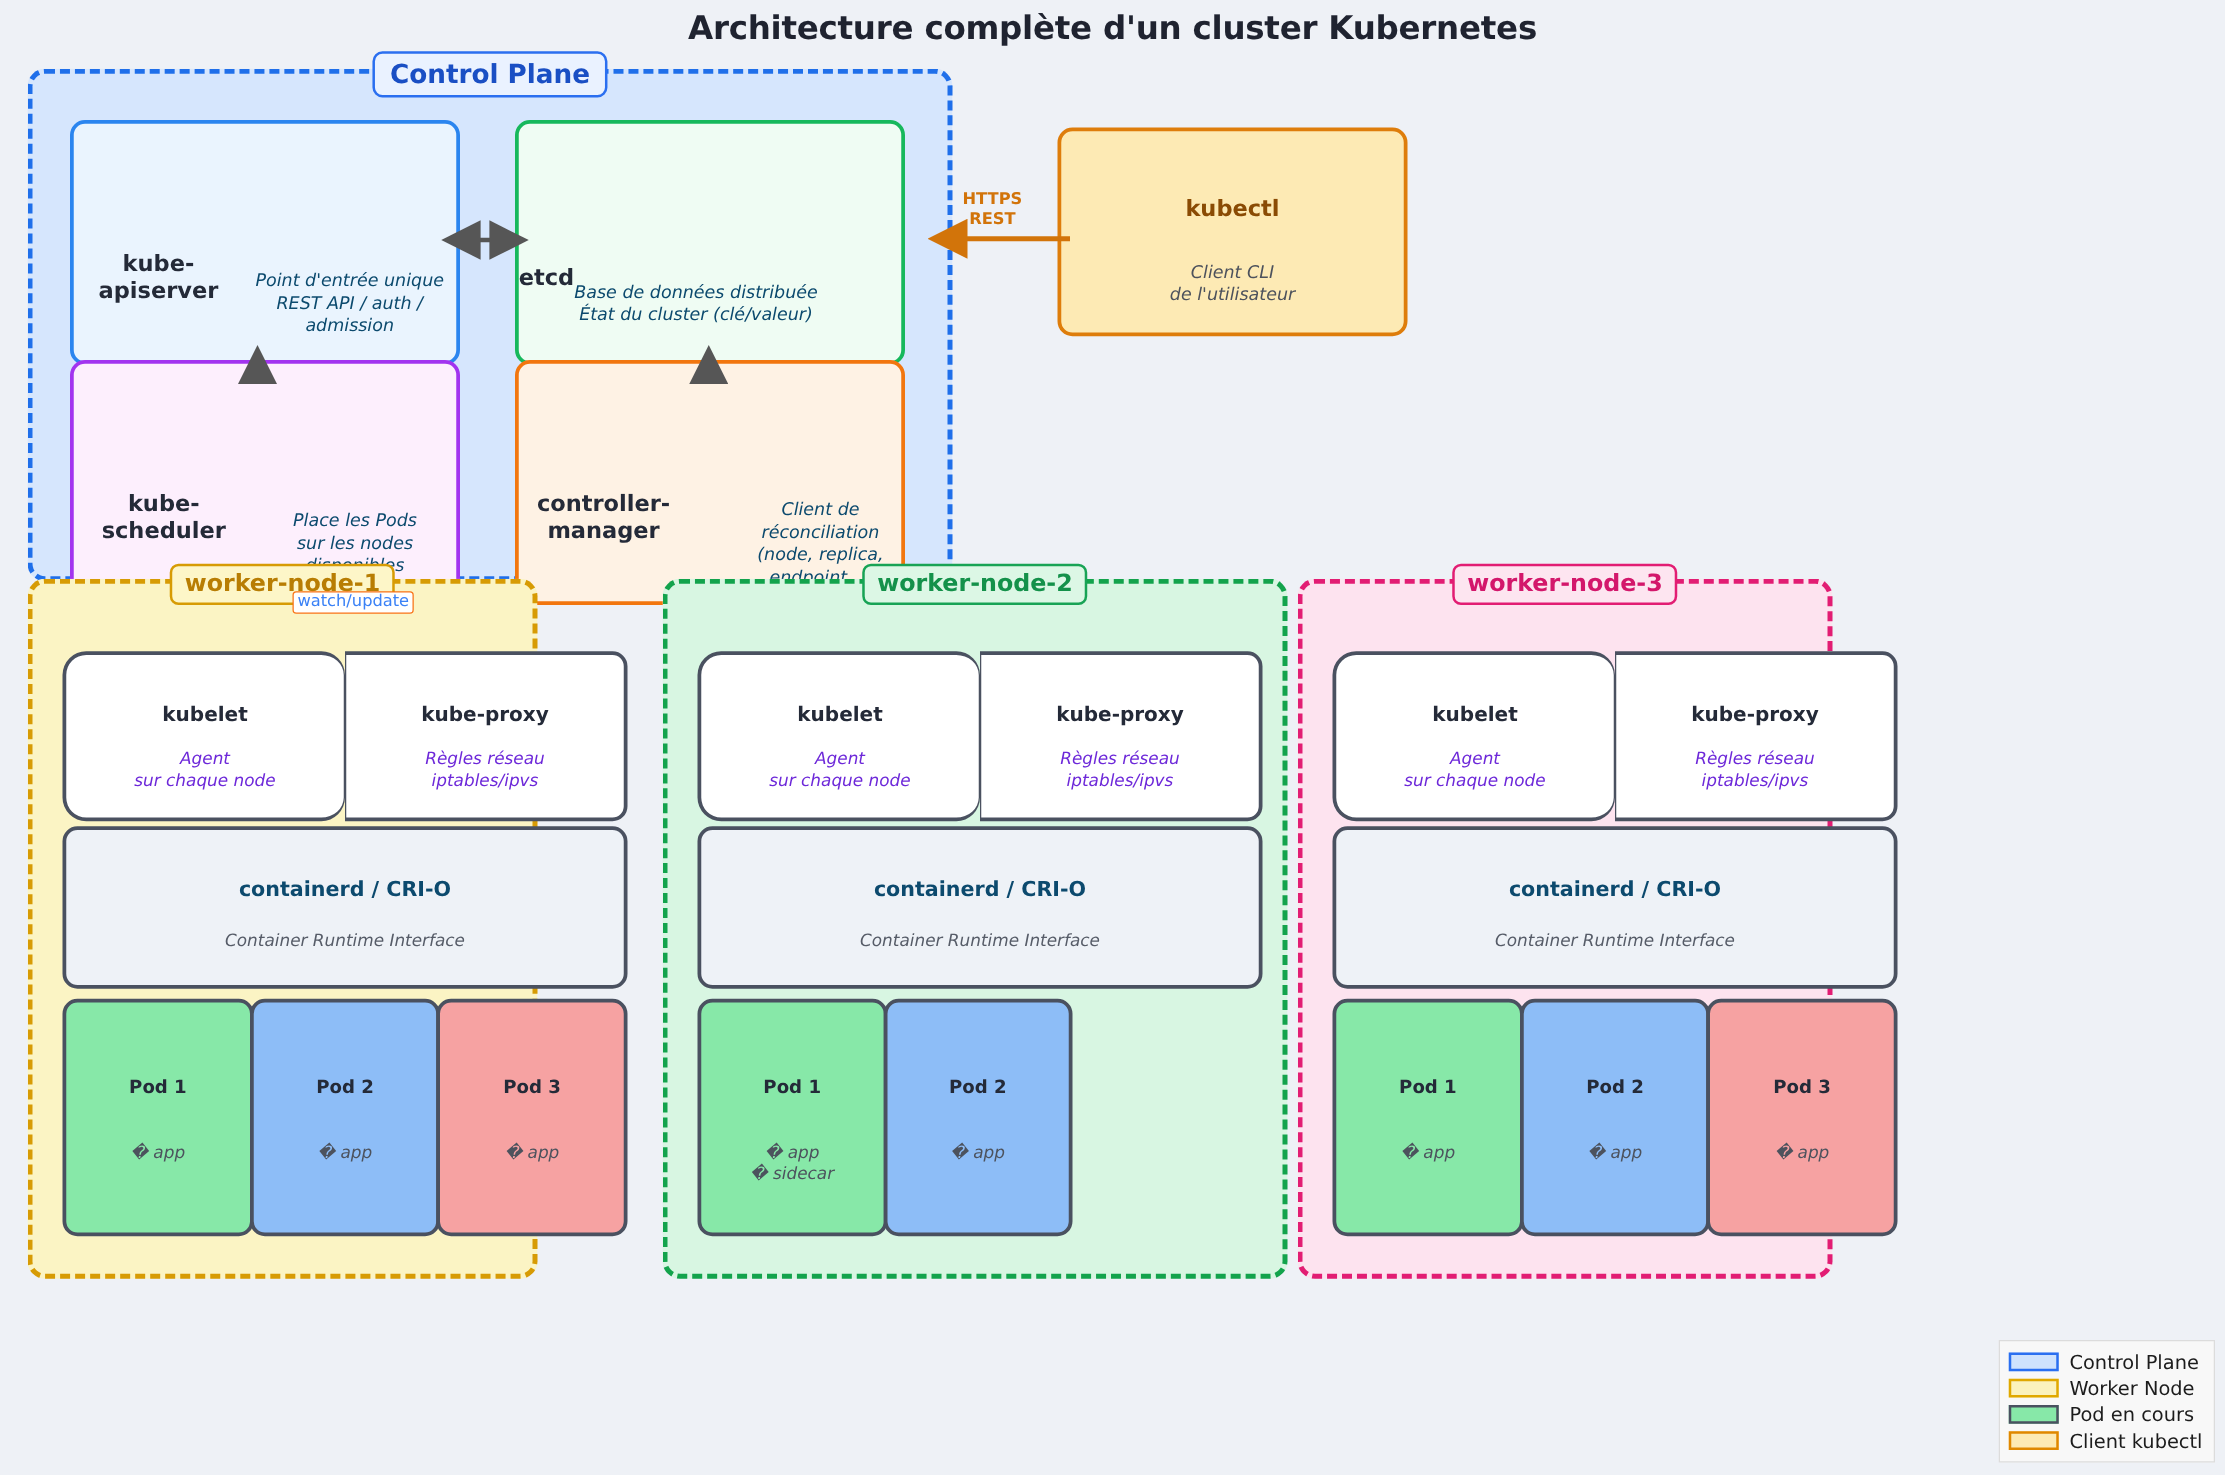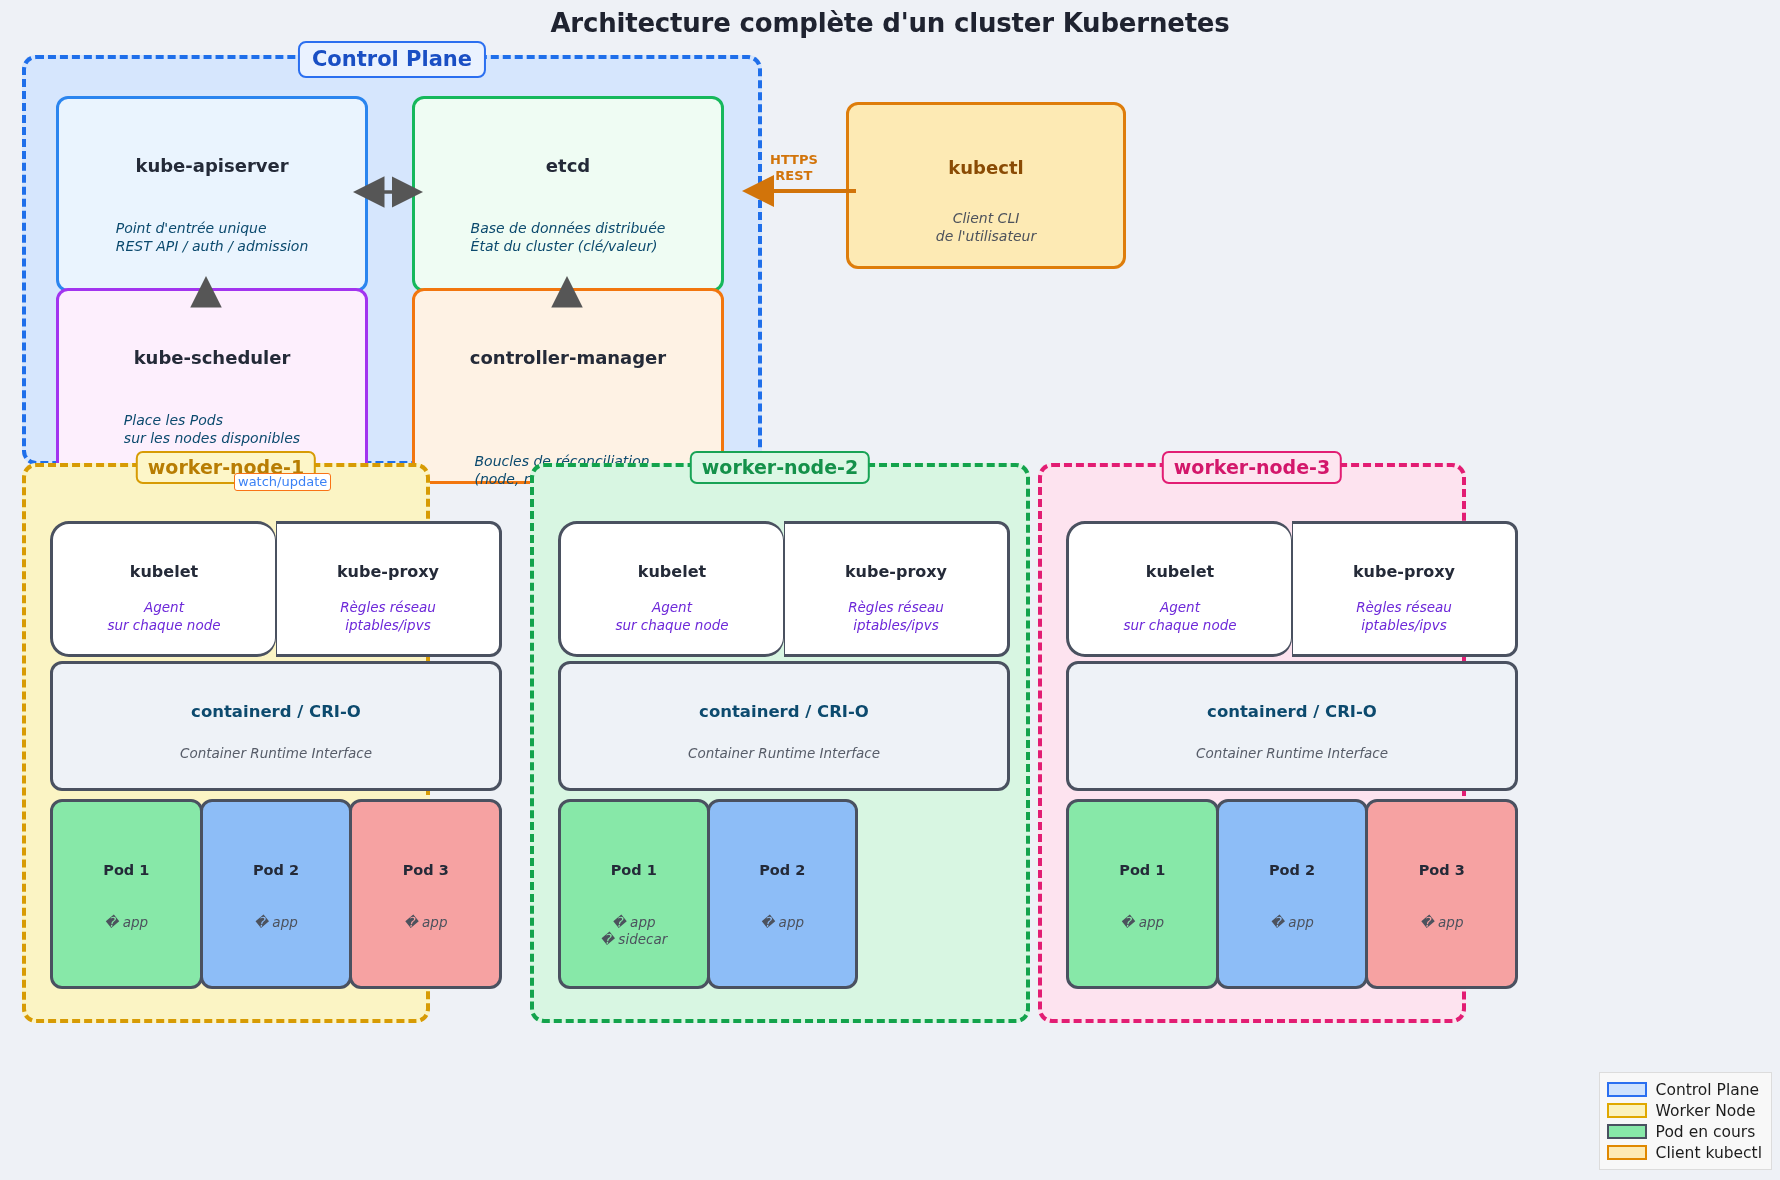--- a/index.html
+++ b/index.html
@@ -64,24 +64,24 @@
     padding: 4px 12px 5px 12px;
     border-radius: 8px;
   }
 
   .cp-box {
     position: absolute;
     border-width: 3px;
     border-style: solid;
     border-radius: 12px;
     display: flex;
-    flex-direction: column;
+    flex-direction: row;
     align-items: center;
     justify-content: flex-start;
-    text-align: left;
+    text-align: center;
     padding-top: 56px;
   }
   .cp-box .cp-name {
     font-size: 18px;
     font-weight: bold;
     color: #242a38;
   }
   .cp-box .cp-desc {
     margin-top: 44px;
     font-size: 14px;
@@ -277,21 +277,21 @@
     <div class="cp-name">kube-scheduler</div>
     <div class="cp-desc">
       <div>Place les Pods</div>
       <div>sur les nodes disponibles</div>
     </div>
   </div>
 
   <div class="cp-box" id="box-controller">
     <div class="cp-name">controller-manager</div>
     <div class="cp-desc">
-      <div>Boucles de réconciliation</div>
+      <div>Client de réconciliation</div>
       <div>(node, replica, endpoint…)</div>
     </div>
   </div>
 </div>
 
 <div id="kubectl-box">
   <div id="kubectl-name">kubectl</div>
   <div id="kubectl-desc">
     <div>Client CLI</div>
     <div>de l'utilisateur</div>

